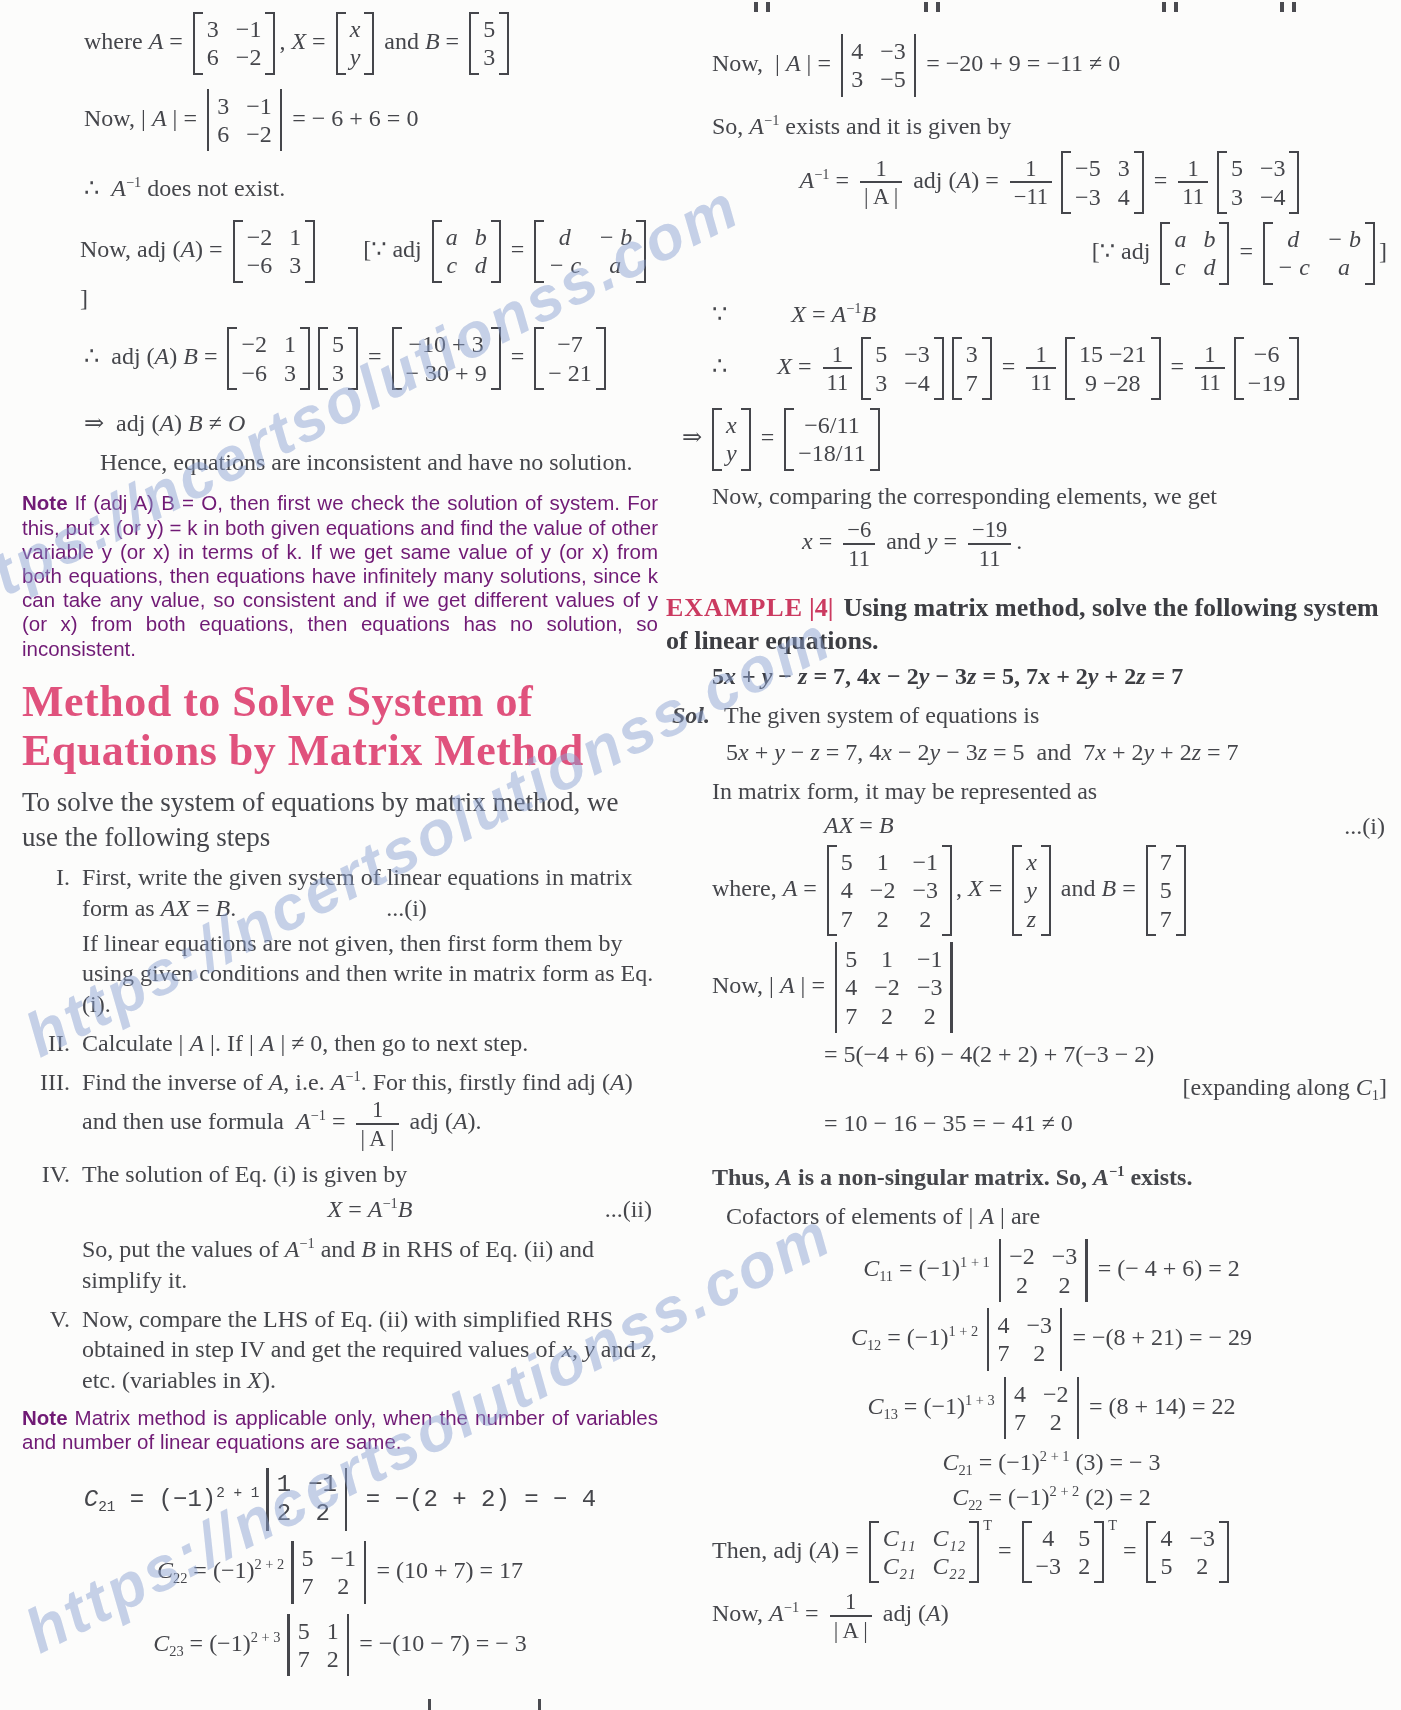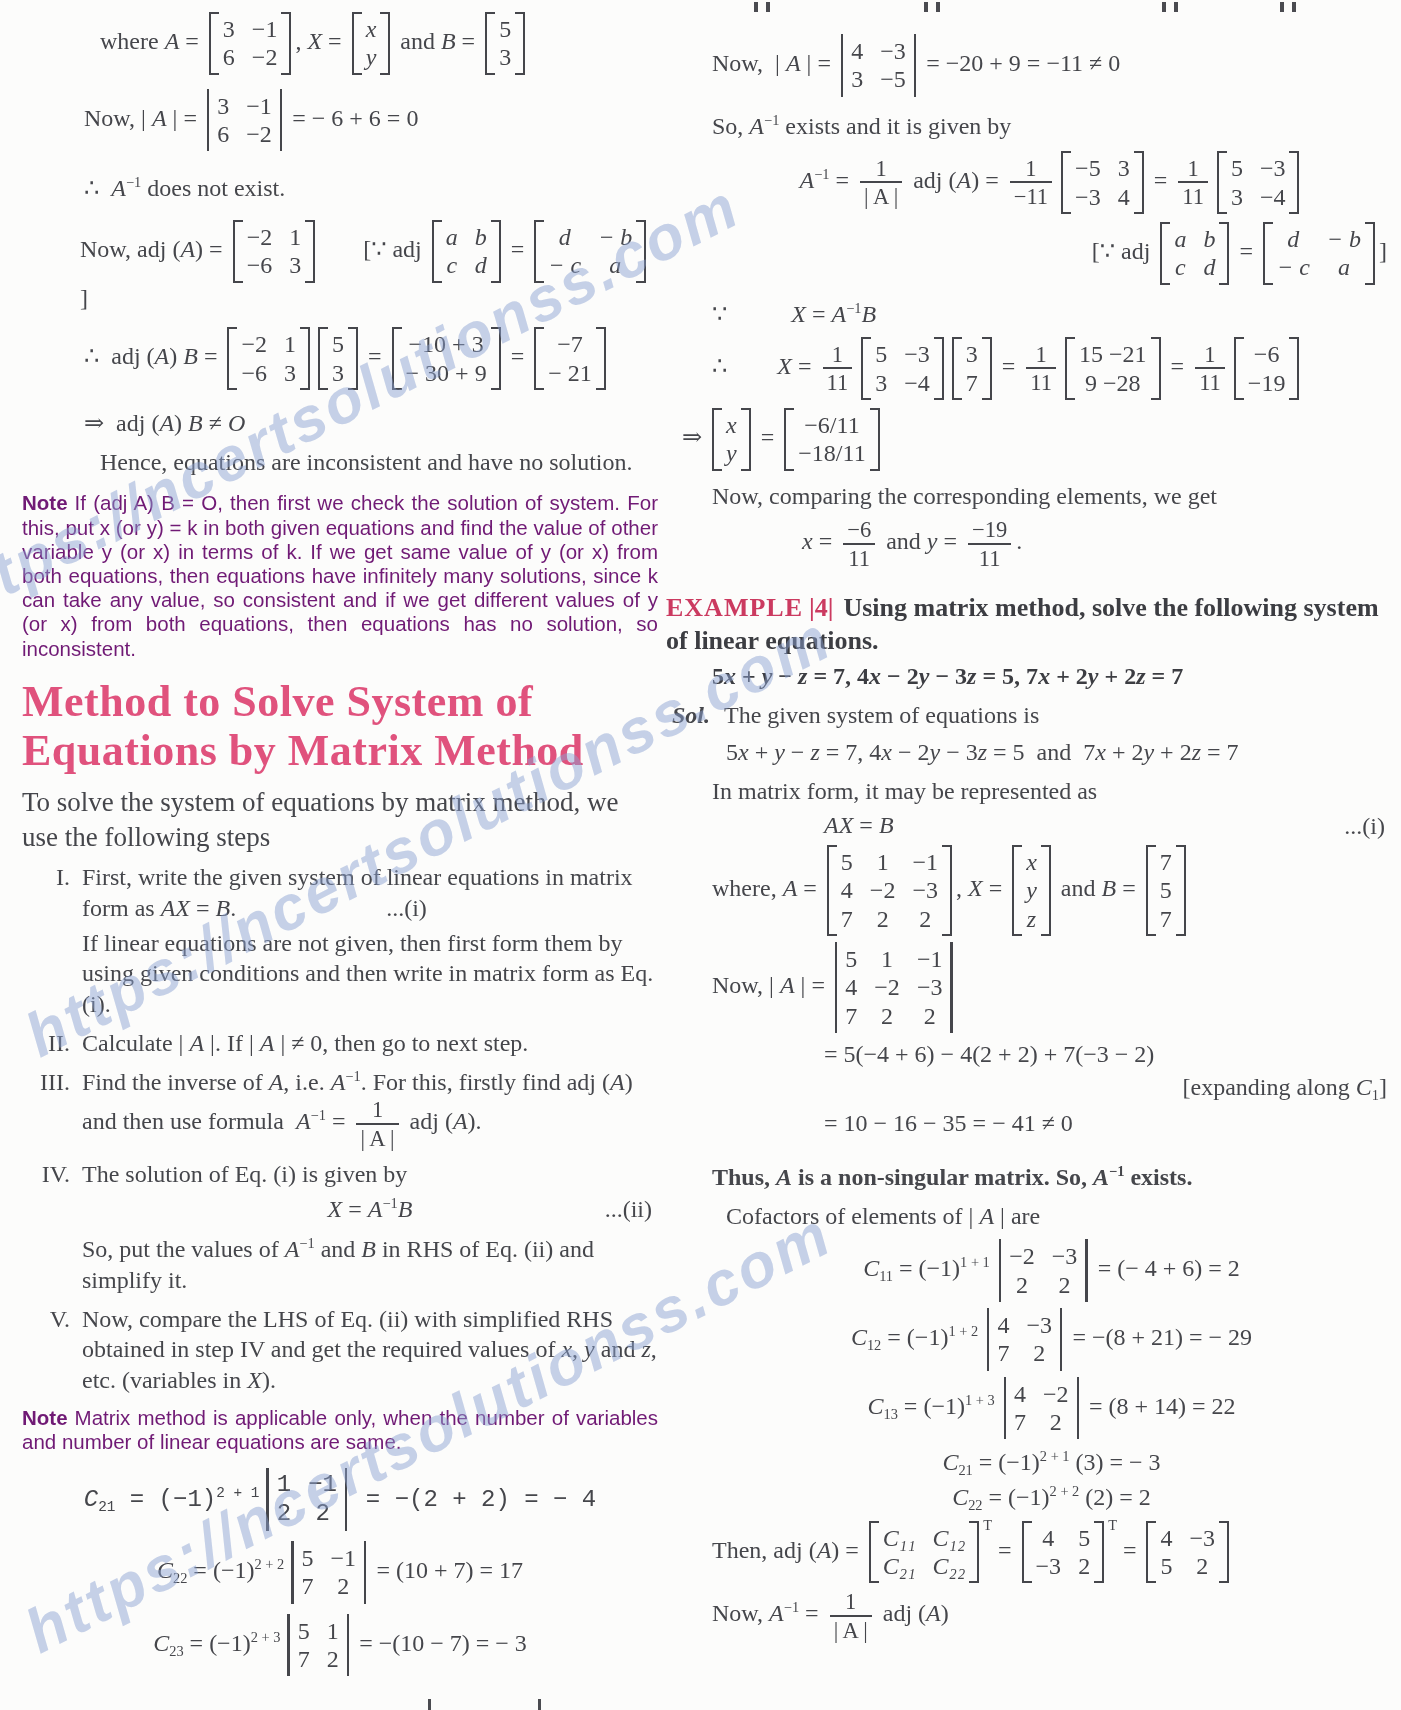--- a/index.html
+++ b/index.html
@@ -89,21 +89,21 @@
 <div class="page">
 
   <div class="wm" style="left:-80px;top:572px;">https://ncertsolutionss.com</div>
   <div class="wm" style="left:12px;top:1004px;">https://ncertsolutionss.com</div>
   <div class="wm" style="left:12px;top:1600px;">https://ncertsolutionss.com</div>
 
   <div class="cols">
 
     <div class="col-left">
       <div class="mathblock">
-        <div class="mline" style="margin-top:2px;margin-left:16px;"><span class="mt">where </span><span class="mvar">A</span><span class="mt"> = </span><span class="mat brm">
+        <div class="mline" style="margin-top:2px;"><span class="mt">where </span><span class="mvar">A</span><span class="mt"> = </span><span class="mat brm">
               <span class="fl"></span>
               <span class="mg" style="grid-template-columns: repeat(2, auto);">
                 <span class="mc">3</span>
                 <span class="mc">−1</span>
                 <span class="mc">6</span>
                 <span class="mc">−2</span>
               </span>
               <span class="fr"></span>
             </span><span class="mt">, </span><span class="mvar">X</span><span class="mt"> = </span><span class="mat brm ital">
               <span class="fl"></span>

